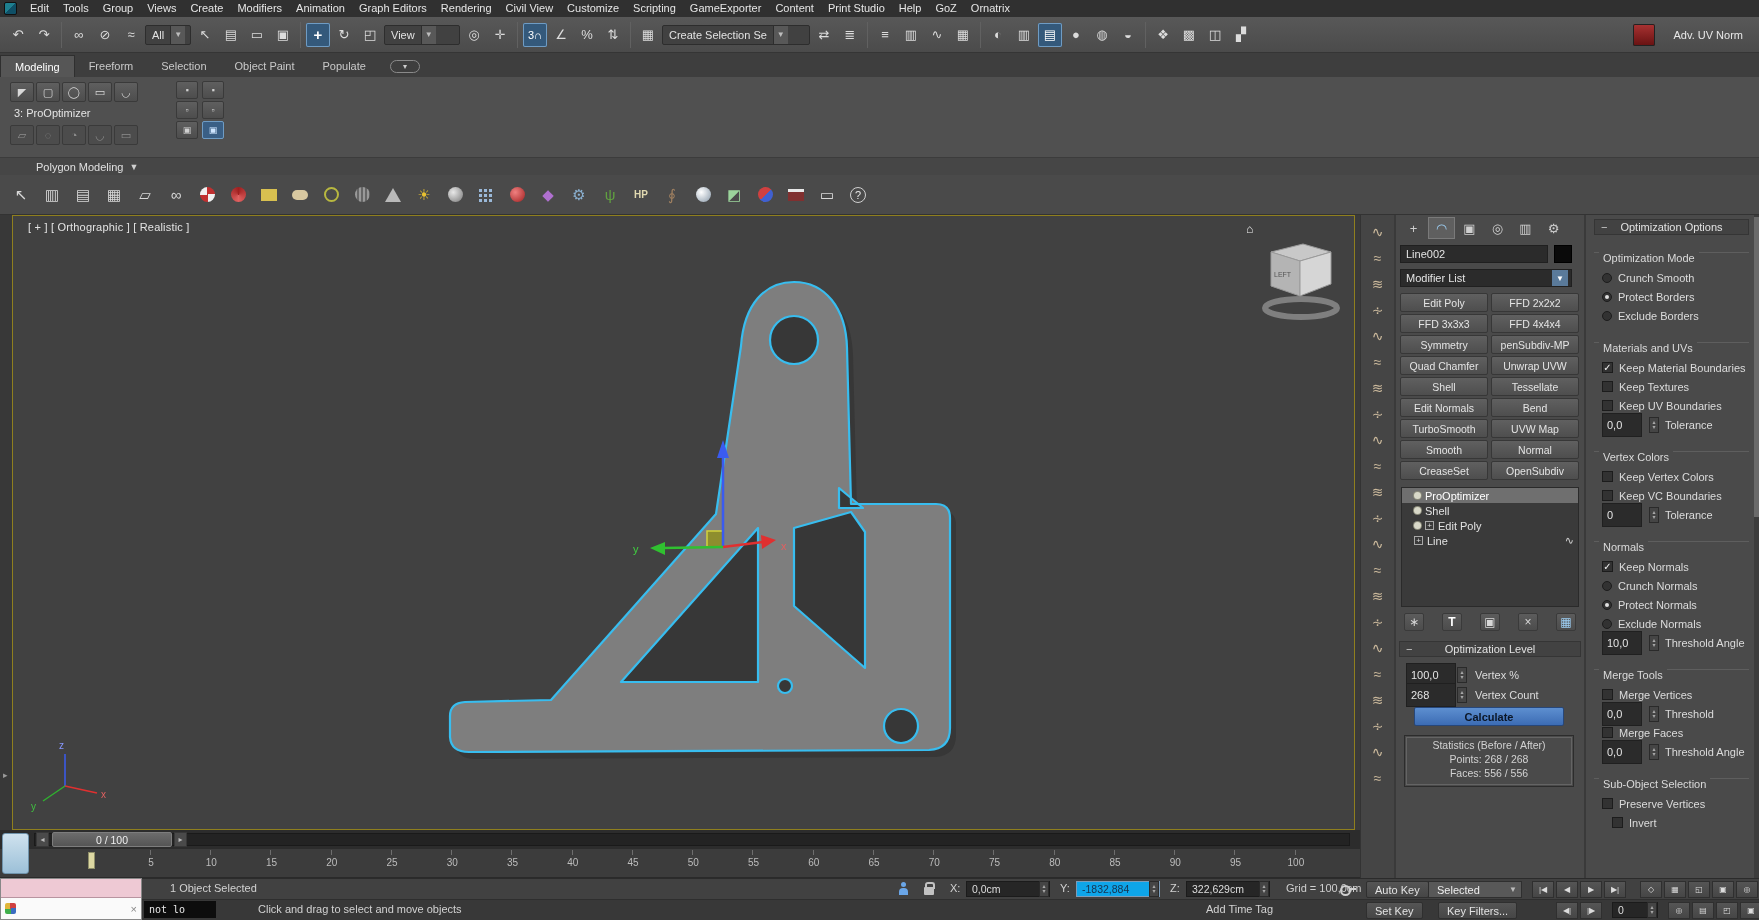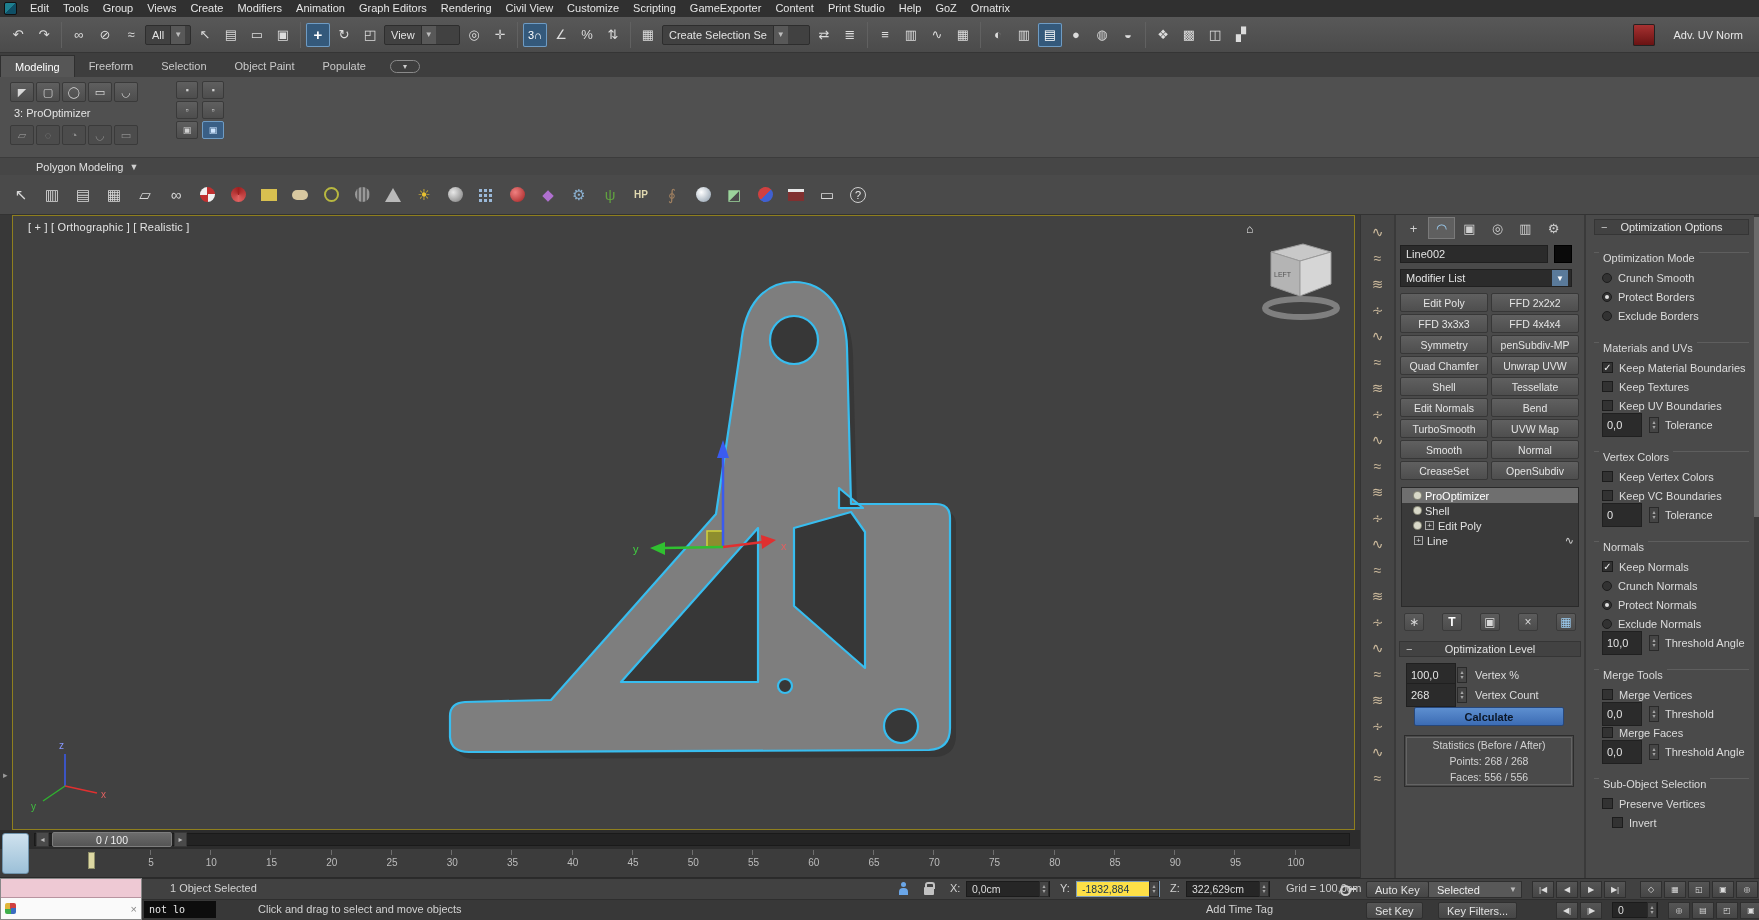--- a/index.html
+++ b/index.html
@@ -80,21 +80,21 @@
      background:linear-gradient(#5c5c5c,#4c4c4c);border:1px solid #3a3a3a;border-radius:2px}
   .stktool.blue{color:#9ccdf2}
   .rollhdr{height:16px;background:#424242;border:1px solid #353535;display:flex;align-items:center;justify-content:center;position:relative;color:#e2e2e2}
   .rollhdr .minus{position:absolute;left:6px;color:#cfcfcf}
   .spin{display:inline-flex;flex-direction:column;justify-content:center;margin-left:1px;color:#a8a8a8;font-size:6px;line-height:5px;width:10px;height:16px;background:#454545;border:1px solid #2a2a2a;align-items:center}
   .spin::before{content:"▴"} .spin::after{content:"▾"}
   .sfield{background:var(--field);border:1px solid #202020;color:#e4e4e4;height:24px;display:inline-flex;align-items:center;padding:0 4px}
   #calcbtn{position:absolute;left:18px;top:492px;width:150px;height:19px;border-radius:2px;
      background:linear-gradient(#5d8fd0,#3c6cb4);border:1px solid #27477a;color:#0b1626;display:flex;align-items:center;justify-content:center;font-weight:bold}
   #stats{position:absolute;left:8px;top:520px;width:170px;height:52px;border:1px solid #2c2c2c}
-  #stats .inner{position:absolute;inset:1px;border:1px solid #646464;display:flex;flex-direction:column;align-items:center;justify-content:space-between;color:#d2d2d2;font-size:10.5px;line-height:14px}
+  #stats .inner{position:absolute;inset:1px;border:1px solid #646464;display:flex;flex-direction:column;align-items:center;justify-content:flex-start;color:#d2d2d2;font-size:10.5px;line-height:14px}
   
   #optionspanel{position:absolute;left:1586px;top:215px;width:173px;height:663px;background:var(--panel);padding:4px 10px 0 8px}
   #optscroll{position:absolute;right:0;top:0;width:5px;height:663px;background:#3c3c3c}
   #optscroll .thumb{position:absolute;left:0;top:2px;width:5px;height:300px;background:#6a6a6a}
   .grp-title{display:flex;margin:17px 0 4px 0;color:#dadada;white-space:nowrap}
   .grp-title::before{content:"";width:5px;height:1px;background:#5e5e5e;margin-right:4px}
   .gline{flex:1;height:1px;background:#5e5e5e;margin-left:4px}
   .orow{display:flex;align-items:center;gap:6px;height:19px;padding-left:8px;white-space:nowrap}
   .rb{width:10px;height:10px;border-radius:50%;background:#323232;border:1px solid #1c1c1c;position:relative;flex:none}
   .rb.on::after{content:"";position:absolute;left:2px;top:2px;width:4px;height:4px;border-radius:50%;background:#e0e0e0}
@@ -116,21 +116,21 @@
   #framemarker{position:absolute;left:88px;top:3px;width:7px;height:17px;background:#ddd8a2;border:1px solid #8f8f6a}
   #bluecorner{position:absolute;left:2px;top:833px;width:27px;height:41px;border-radius:3px;
      background:linear-gradient(#cfe2ee,#9cc0d8);border:1px solid #6f93ab;z-index:2}
   
   #statusrow1{position:absolute;left:0;top:878px;width:1759px;height:21px;background:#414141;border-top:1px solid #2b2b2b}
   #statusrow2{position:absolute;left:0;top:899px;width:1759px;height:21px;background:#383838;border-top:1px solid #2e2e2e}
   .st{position:absolute;top:3px;color:#d2d2d2;white-space:nowrap}
   .xyzfield{position:absolute;top:2px;height:16px;width:84px;background:#262626;border:1px solid #1b1b1b;color:#dedede;
      display:flex;align-items:center;padding:0 12px 0 5px;font-size:10.5px}
   .xyzfield .spin{position:absolute;right:0;top:-1px}
-  .xyzfield.hl{background:#fde047;color:#16324e;border-color:#7d9cb8}
+  .xyzfield.hl{background:#0ea5e9;color:#16324e;border-color:#7d9cb8}
   .sbtn{position:absolute;top:2px;height:17px;background:linear-gradient(#555,#464646);border:1px solid #2f2f2f;border-radius:2px;
      display:flex;align-items:center;justify-content:center;color:#e2e2e2;padding:0 8px}
   .sdd{position:absolute;top:2px;height:17px;background:#585858;border:1px solid #2f2f2f;display:flex;align-items:center;color:#eee;padding:0 4px 0 8px;gap:8px}
   .pb{position:absolute;top:2px;width:22px;height:17px;background:linear-gradient(#555,#464646);border:1px solid #2f2f2f;
      display:flex;align-items:center;justify-content:center;color:#dcdcdc;font-size:8px}
   .person{position:absolute;width:11px;height:14px}
   .person::before{content:"";position:absolute;left:3px;top:0;width:5px;height:5px;border-radius:50%;background:#6aa6e8}
   .person::after{content:"";position:absolute;left:1px;top:6px;width:9px;height:7px;border-radius:4px 4px 0 0;background:#6aa6e8}
   .lock{position:absolute;width:10px;height:8px;background:#c2c2c2;border-radius:1px}
   .lock::before{content:"";position:absolute;top:-5px;left:1px;width:6px;height:5px;border:2px solid #c2c2c2;border-bottom:none;border-radius:3px 3px 0 0}

